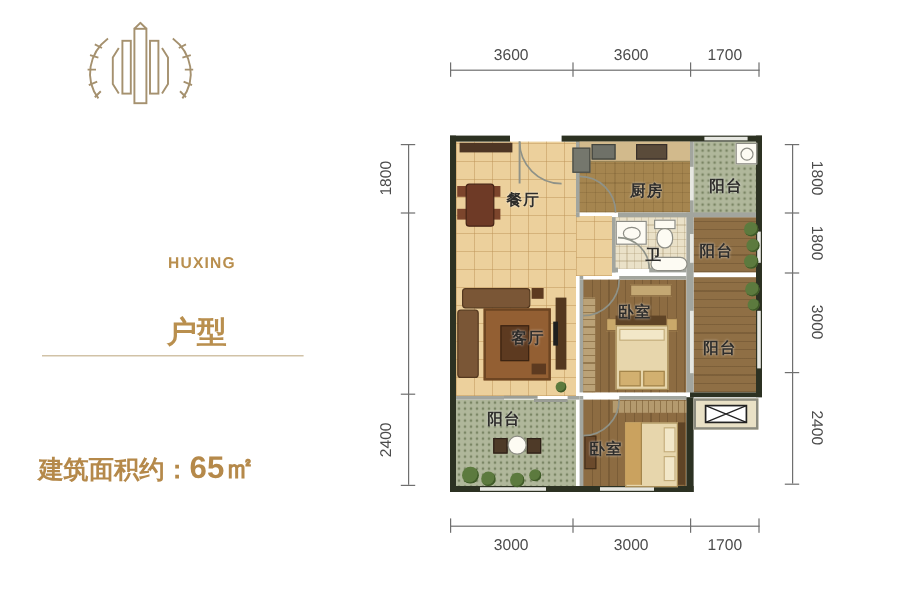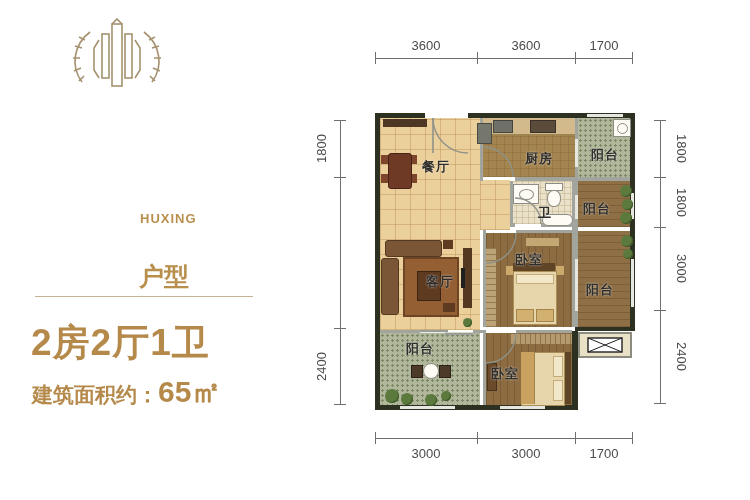--- a/index.html
+++ b/index.html
@@ -8,21 +8,21 @@
   #stage{position:relative;width:750px;height:500px;background:#fff;}
 
   
   .brand-name{color:#95825f;font-size:21px;letter-spacing:7px;font-weight:600;}
   .unit-number{color:#b98f4e;font-size:62px;line-height:60px;font-weight:500;}
   .unit-en{color:#b98f4e;font-size:13px;letter-spacing:1px;font-weight:600;}
   .unit-cn{color:#b98f4e;font-size:25px;font-weight:600;}
   .divider{background:#c6b492;height:1px;}
   .layout-title{color:#b5894a;font-size:37px;font-weight:700;letter-spacing:1px;}
   .area-line{color:#b5894a;font-size:21px;font-weight:600;}
-  .area-value{font-size:30px;font-weight:600;}
+  .area-value{font-size:26px;font-weight:600;}
 
   
   .dl{position:absolute;background:#6f6f6f;}
   .dim{position:absolute;font-size:13px;color:#4c4c4c;text-align:center;height:15px;line-height:15px;}
   .rot-l{transform:rotate(-90deg);}
   .rot-r{transform:rotate(90deg);}
 
   
   #plan{position:absolute;left:375px;top:113px;width:316px;height:297px;}
   .wd{position:absolute;background:#2c3122;}
@@ -68,21 +68,20 @@
         <path d="M60 6 L65 1 L70 6"></path>
       </g>
     </svg>
   </div>
 
   <div class="abs unit-en" style="left:140px;top:211px;">HUXING</div>
   <div class="abs unit-cn" style="left:139px;top:216px;margin-top:44px;">户型</div>
 
   <div class="abs divider" style="left:35px;top:296px;width:218px;"></div>
 
-  <div class="abs layout-title" style="left:31px;top:318px;">2房2厅1卫</div>
   <div class="abs area-line" style="left:32px;top:372px;"><span>建筑面积约：</span><span class="area-value">65㎡</span></div>
 
   <div>
     <div class="dl" style="left:375px;top:58px;width:258px;height:1px;"></div>
     <div class="dl" style="left:375px;top:52px;width:1px;height:12px;"></div>
     <div class="dl" style="left:477px;top:52px;width:1px;height:12px;"></div>
     <div class="dl" style="left:575px;top:52px;width:1px;height:12px;"></div>
     <div class="dl" style="left:632px;top:52px;width:1px;height:12px;"></div>
     <div class="dim" style="left:400px;top:38px;width:52px;">3600</div>
     <div class="dim" style="left:500px;top:38px;width:52px;">3600</div>

